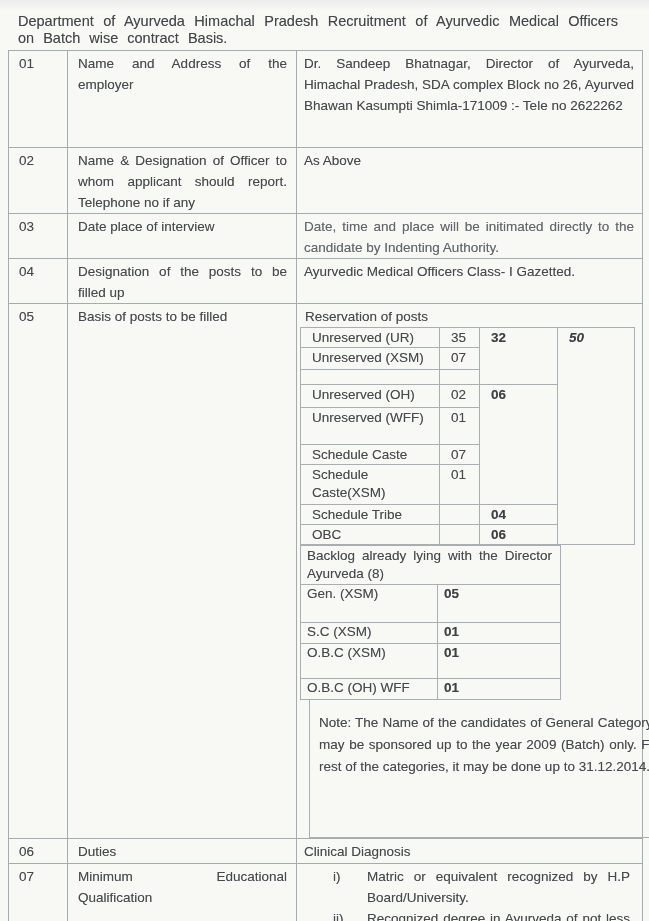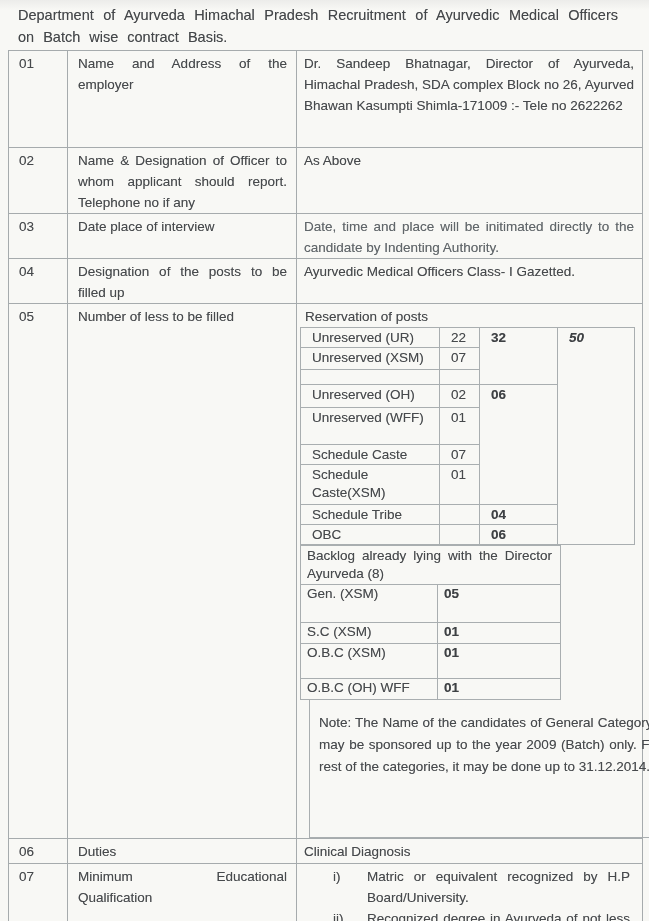--- a/index.html
+++ b/index.html
@@ -10,24 +10,24 @@
     height: 921px;
     background: linear-gradient(180deg, #ececea 0px, #f8f8f5 10px, #f8f8f5 100%);
     font-family: "Liberation Sans", sans-serif;
     color: #474a4d;
     font-size: 13.5px;
     overflow: hidden;
     text-shadow: 0 0 0.6px rgba(70,73,76,0.45);
   }
   .heading {
     position: absolute;
-    top: 4px; left: 18px;
+    top: 13px; left: 18px;
     width: 600px;
     font-size: 14.5px;
-    line-height: 22px;
+    line-height: 17px;
     text-align: justify;
     word-spacing: 5px;
     color: #44474a;
   }
   table.main {
     position: absolute;
     top: 50px; left: 8px;
     width: 634px;
     border-collapse: collapse;
     table-layout: fixed;
@@ -112,36 +112,36 @@
       </tr>
 
       <tr style="height:40px">
         <td class="num">04</td>
         <td class="lbl">Designation of the posts to be filled up</td>
         <td class="val">Ayurvedic Medical Officers Class- I Gazetted.</td>
       </tr>
 
       <tr style="height:507px">
         <td class="num">05</td>
-        <td class="lbl">Number of less to be filled</td>
+        <td class="lbl">Basis of posts to be filled</td>
         <td class="cell-res">
 
           <div class="res-title">Reservation of posts</div>
 
           <table class="resA">
             <colgroup>
                 <col style="width:139px">
                 <col style="width:40px">
                 <col style="width:78px">
                 <col style="width:77px">
               </colgroup>
             <tbody>
               <tr style="height:20px">
                 <td>Unreserved (UR)</td>
-                <td class="cnt">22</td>
+                <td class="cnt">35</td>
                 <td class="sub" rowspan="3">32</td>
                 <td class="tot" rowspan="9">50</td>
               </tr>
               <tr style="height:22px">
                 <td>Unreserved (XSM)</td>
                 <td class="cnt">07</td>
               </tr>
               <tr style="height:15px">
                 <td></td>
                 <td class="cnt"></td>

